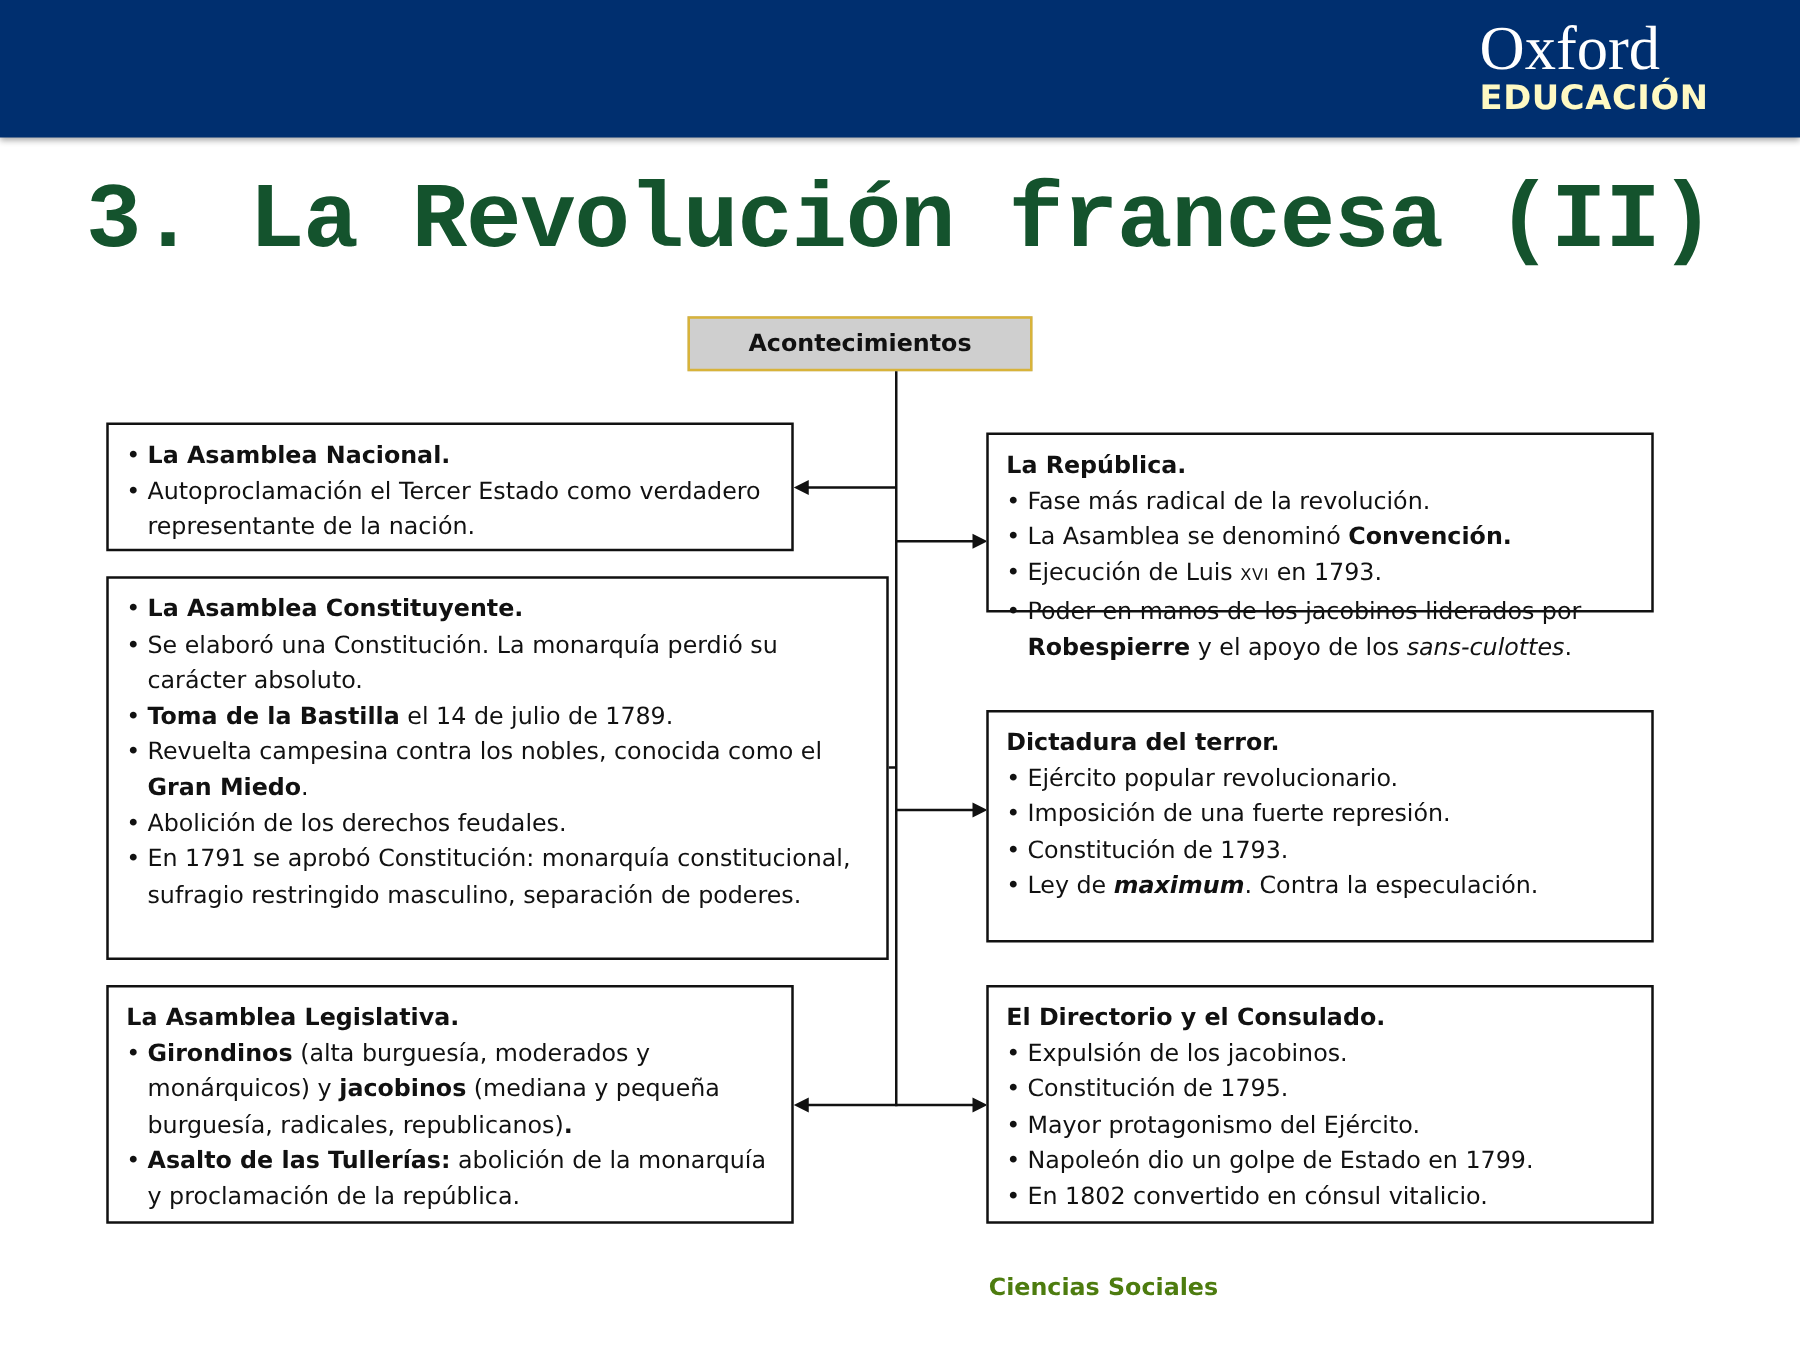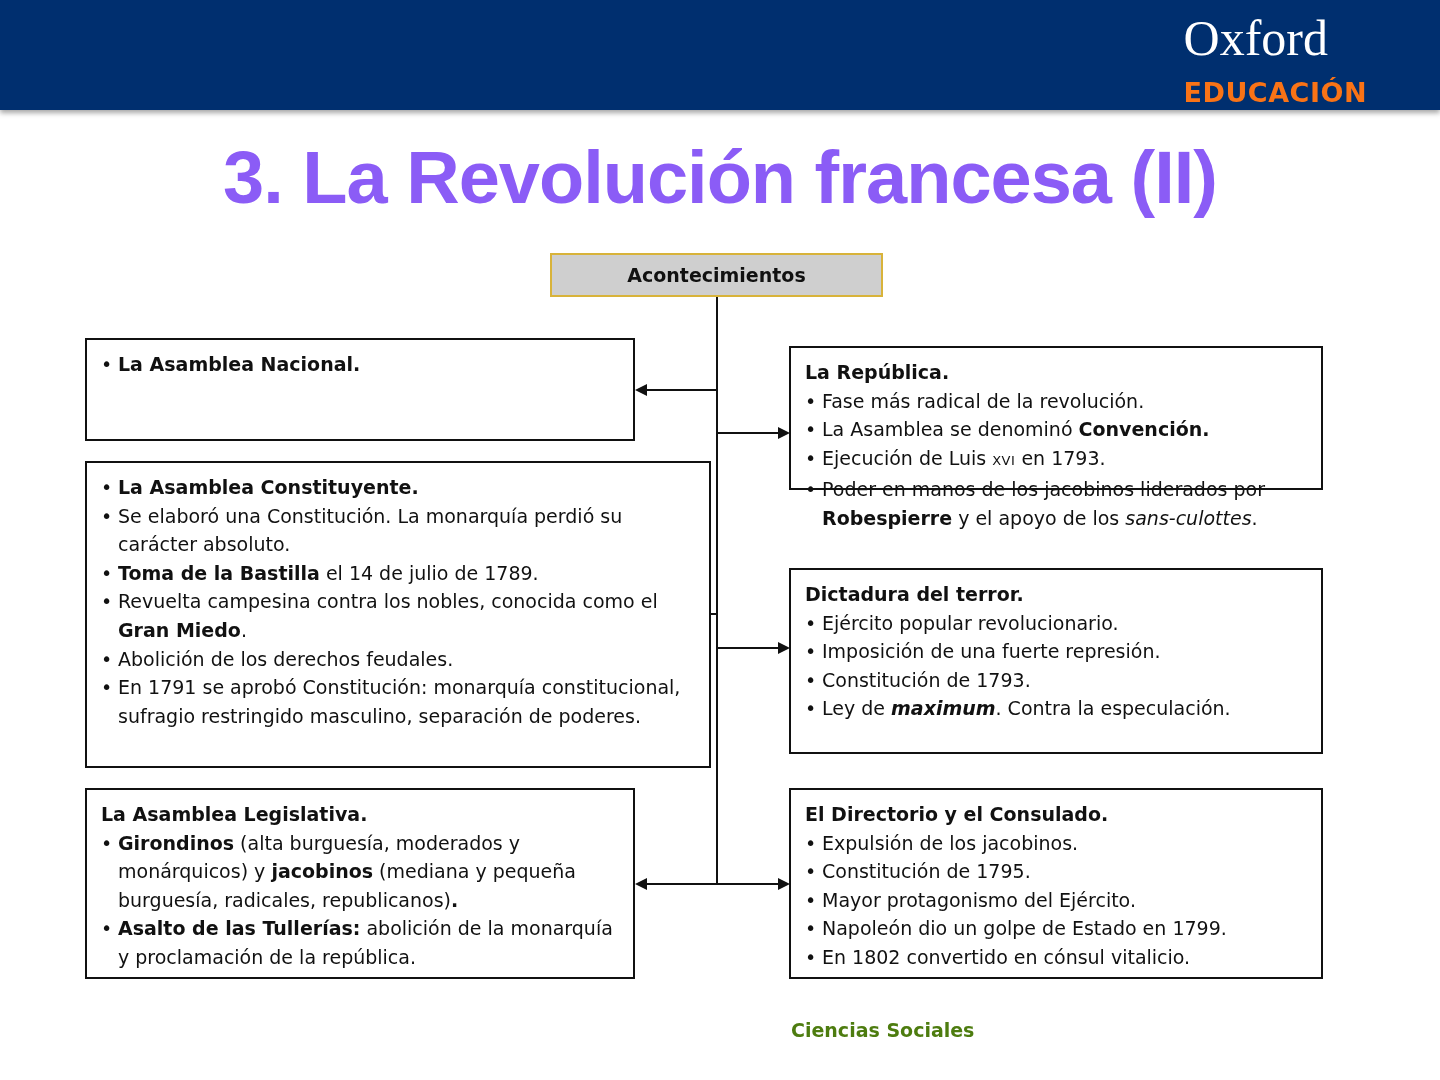--- a/index.html
+++ b/index.html
@@ -13,31 +13,31 @@
   }
   .logo {
     position: absolute; right: 73px; top: 14px; text-align: left; color: #fff;
   }
   .logo-oxford {
     display: block; font-family: "Liberation Serif", "DejaVu Serif", serif;
     font-size: 50px; line-height: 48px; letter-spacing: 0px; color: #fff;
   }
   .logo-edu {
     display: block; font-family: "DejaVu Sans", sans-serif; font-weight: bold;
-    font-size: 27px; line-height: 30px; letter-spacing: 0.5px; color: #f97316; margin-top: 16px;
+    font-size: 27px; line-height: 30px; letter-spacing: 0.5px; color: #fef9c3; margin-top: 2px;
   }
 
   .page-title {
     position: absolute; left: 0; top: 132px; width: 1440px; text-align: center;
-    font-family: Liberation Sans, sans-serif; font-weight: bold; font-size: 74px;
-    color: #8b5cf6; letter-spacing: -1px; line-height: 92px;
+    font-family: Liberation Mono, monospace; font-weight: bold; font-size: 74px;
+    color: #14532d; letter-spacing: -1px; line-height: 92px;
   }
 
   .root-box {
-    position: absolute; left: 550px; top: 253px; width: 333px; height: 44px;
+    position: absolute; left: 550px; top: 253px; width: 276px; height: 44px;
     background: #cfcfcf; border: 2px solid #d8b33a;
     display: flex; align-items: center; justify-content: center;
     font-family: "DejaVu Sans", sans-serif; font-weight: bold; font-size: 19px; color: #111;
   }
 
   .box {
     position: absolute; border: 2px solid #111; background: #fff;
     padding: 10px 14px 12px 14px;
     font-family: "DejaVu Sans", sans-serif; font-size: 19px; line-height: 28.6px; color: #111;
   }
@@ -89,20 +89,21 @@
 
 <div class="line" style="left:717px; top:647px; width:62px; height:2px;"></div>
 <div class="arrow-right" style="left:778px; top:642px;"></div>
 
 <div class="line" style="left:646px; top:883px; width:133px; height:2px;"></div>
 <div class="arrow-left" style="left:635px; top:878px;"></div>
 <div class="arrow-right" style="left:778px; top:878px;"></div>
 
 <div class="box" id="box-L0" style="left:85px; top:338px; width:550px; height:103px;">
     <div class="item"><b>La Asamblea Nacional.</b></div>
+    <div class="item"><span>Autoproclamación el Tercer Estado como verdadero representante de la nación.</span></div>
   </div>
 <div class="box" id="box-L1" style="left:85px; top:461px; width:626px; height:307px;">
     <div class="item"><b>La Asamblea Constituyente.</b></div>
     <div class="item"><span>Se elaboró una Constitución. La monarquía perdió su carácter absoluto.</span></div>
     <div class="item"><b>Toma de la Bastilla</b><span> el 14 de julio de 1789.</span></div>
     <div class="item"><span>Revuelta campesina contra los nobles, conocida como el </span><b>Gran Miedo</b><span>.</span></div>
     <div class="item"><span>Abolición de los derechos feudales.</span></div>
     <div class="item"><span>En 1791 se aprobó Constitución: monarquía constitucional, sufragio restringido masculino, separación de poderes.</span></div>
   </div>
 <div class="box" id="box-L2" style="left:85px; top:788px; width:550px; height:191px;">

